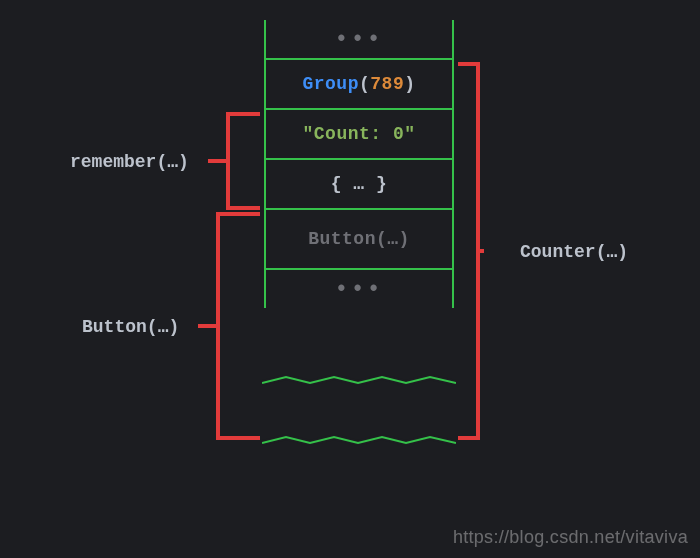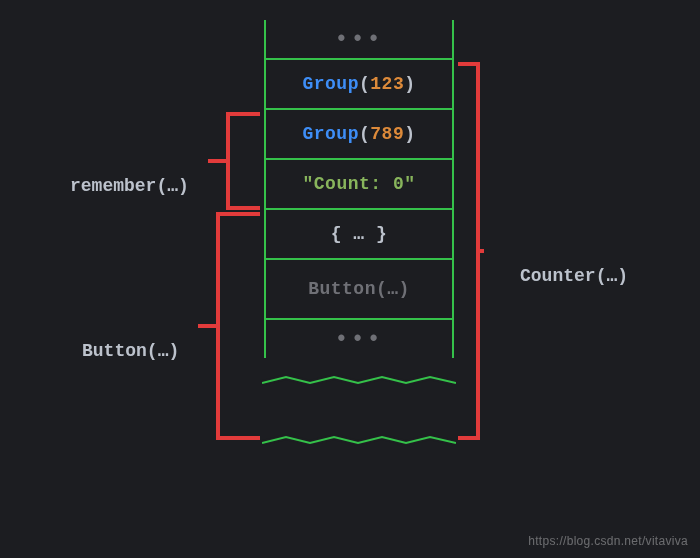--- a/index.html
+++ b/index.html
@@ -52,46 +52,42 @@
     width: 194px;
     height: 14px;
     pointer-events: none;
   }
 
   .label {
     position: absolute;
     color: #bcc2cc;
     font-size: 18px;
     font-weight: bold;
-    margin-top: 24px;
   }
   .label .paren { color: #bcc2cc; }
   .label .ell { letter-spacing: 0; }
 
   .bracket-svg { position: absolute; pointer-events: none; }
 
   .watermark {
     position: absolute;
     right: 12px;
     bottom: 10px;
     color: rgba(255,255,255,0.35);
     font-family: Arial, sans-serif;
-    font-size: 12px;
+    font-size: 18px;
     letter-spacing: 0.3px;
   }
 </style>
 </head>
 <body>
 
 <div class="stack">
   <div class="cell top">
     <span class="ellipsis">•••</span>
-  </div>
-  <div class="cell">
-    <span><span class="fn">Group</span><span class="paren">(</span><span class="num">123</span><span class="paren">)</span></span>
   </div>
   <div class="cell">
     <span><span class="fn">Group</span><span class="paren">(</span><span class="num">789</span><span class="paren">)</span></span>
   </div>
   <div class="cell">
     <span class="str">"Count: 0"</span>
   </div>
   <div class="cell">
     <span class="body">{ … }</span>
   </div>

